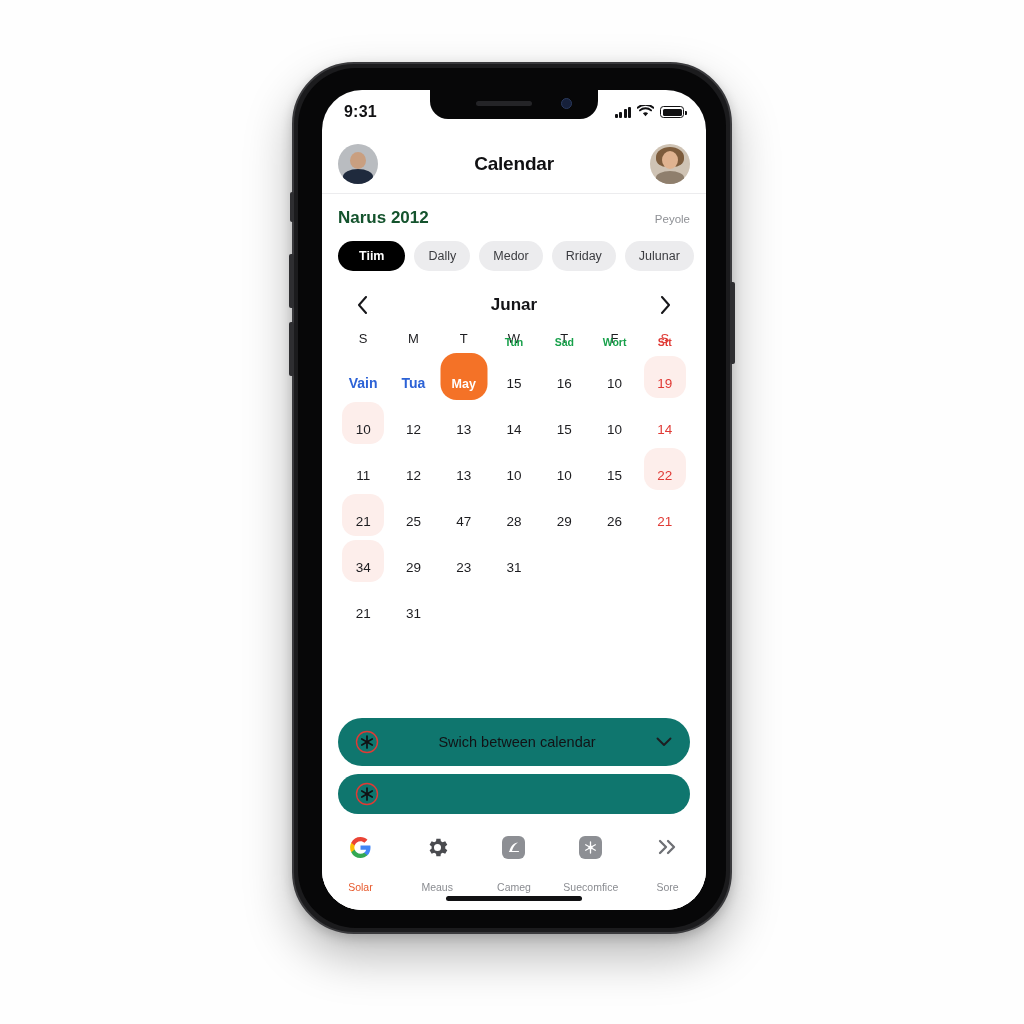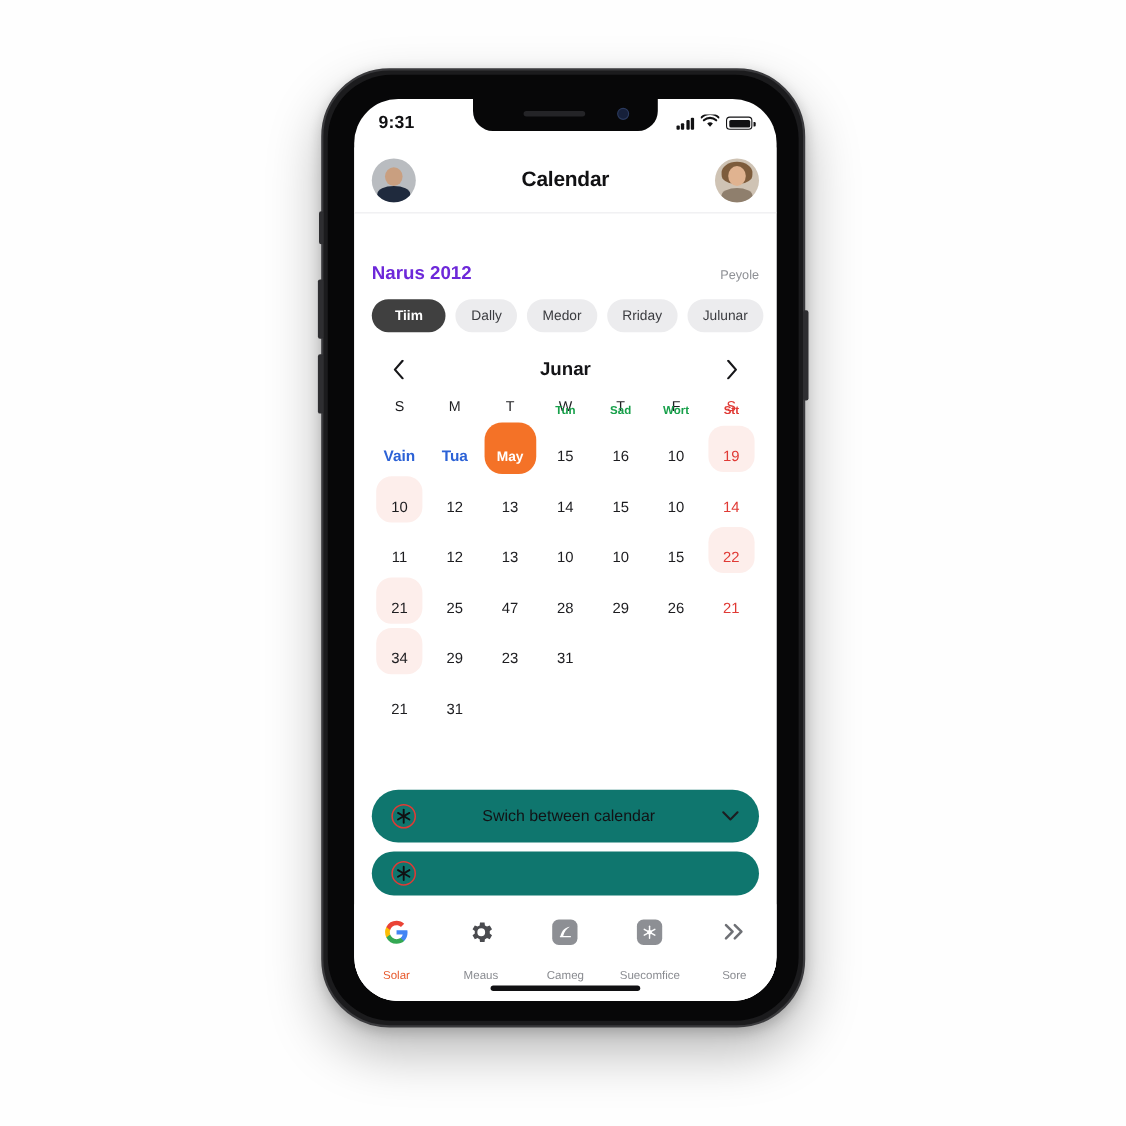--- a/index.html
+++ b/index.html
@@ -138,38 +138,38 @@
   #app-body {
     position: absolute; top: 104px; left: 0; right: 0; bottom: 0;
     background: #ffffff;
   }
 
   
   #section-head {
     display: flex; align-items: baseline; justify-content: space-between;
     padding: 14px 16px 0 16px;
   }
-  #section-title { font-size: 17px; font-weight: bold; color: #6d28d9; margin-top: 31px; }
+  #section-title { font-size: 17px; font-weight: bold; color: #14532d; }
   #section-action { font-size: 11.5px; color: #8e9095; text-align: right; }
 
   
   #chip-row {
     display: flex; gap: 9px; padding: 13px 16px 0 16px;
     align-items: center;
   }
   .chip {
     border-radius: 17px;
     padding: 8px 14px;
     font-size: 12.5px;
     color: #3b3c40;
     background: #ececee;
     white-space: nowrap;
   }
   .chip.active {
-    background: #404040;
+    background: #000000;
     color: #ffffff;
     padding: 8px 21px;
     font-weight: bold;
   }
 
   
   #month-nav {
     display: flex; align-items: center; justify-content: space-between;
     padding: 22px 28px 0 28px;
   }

